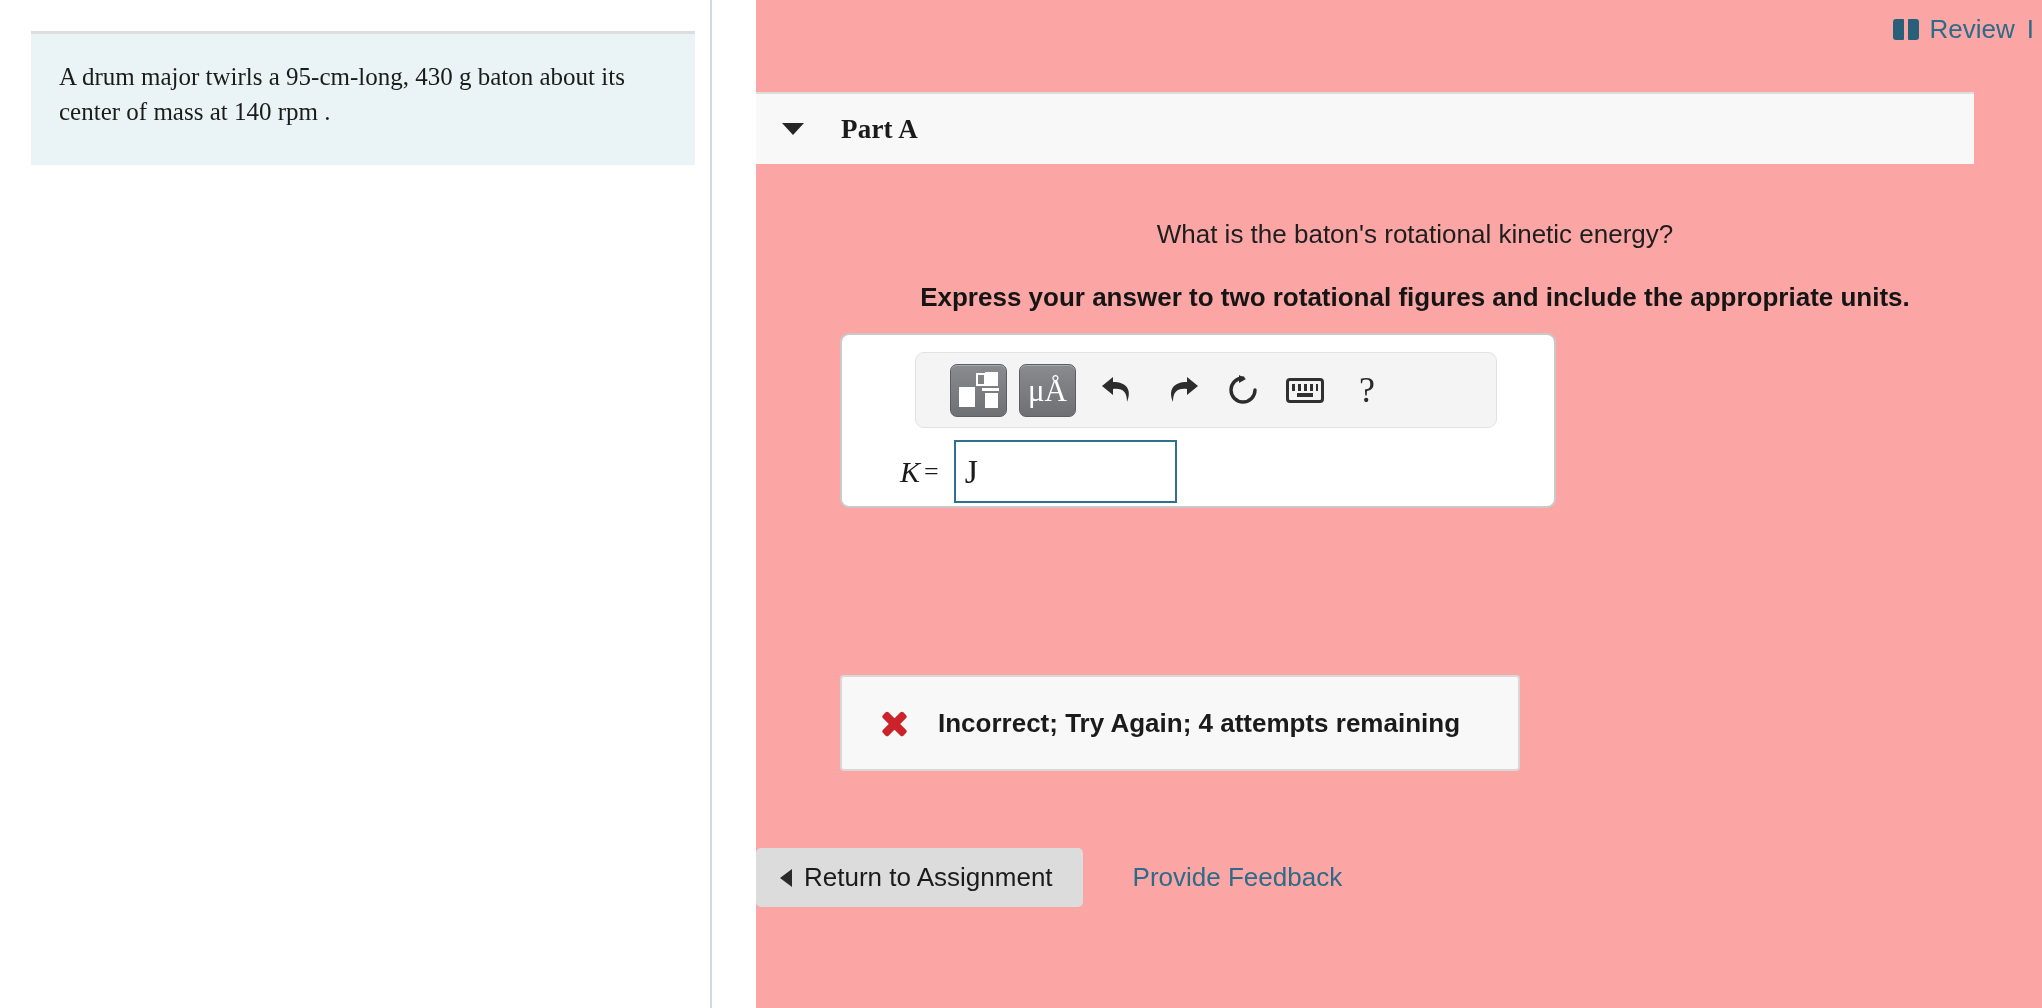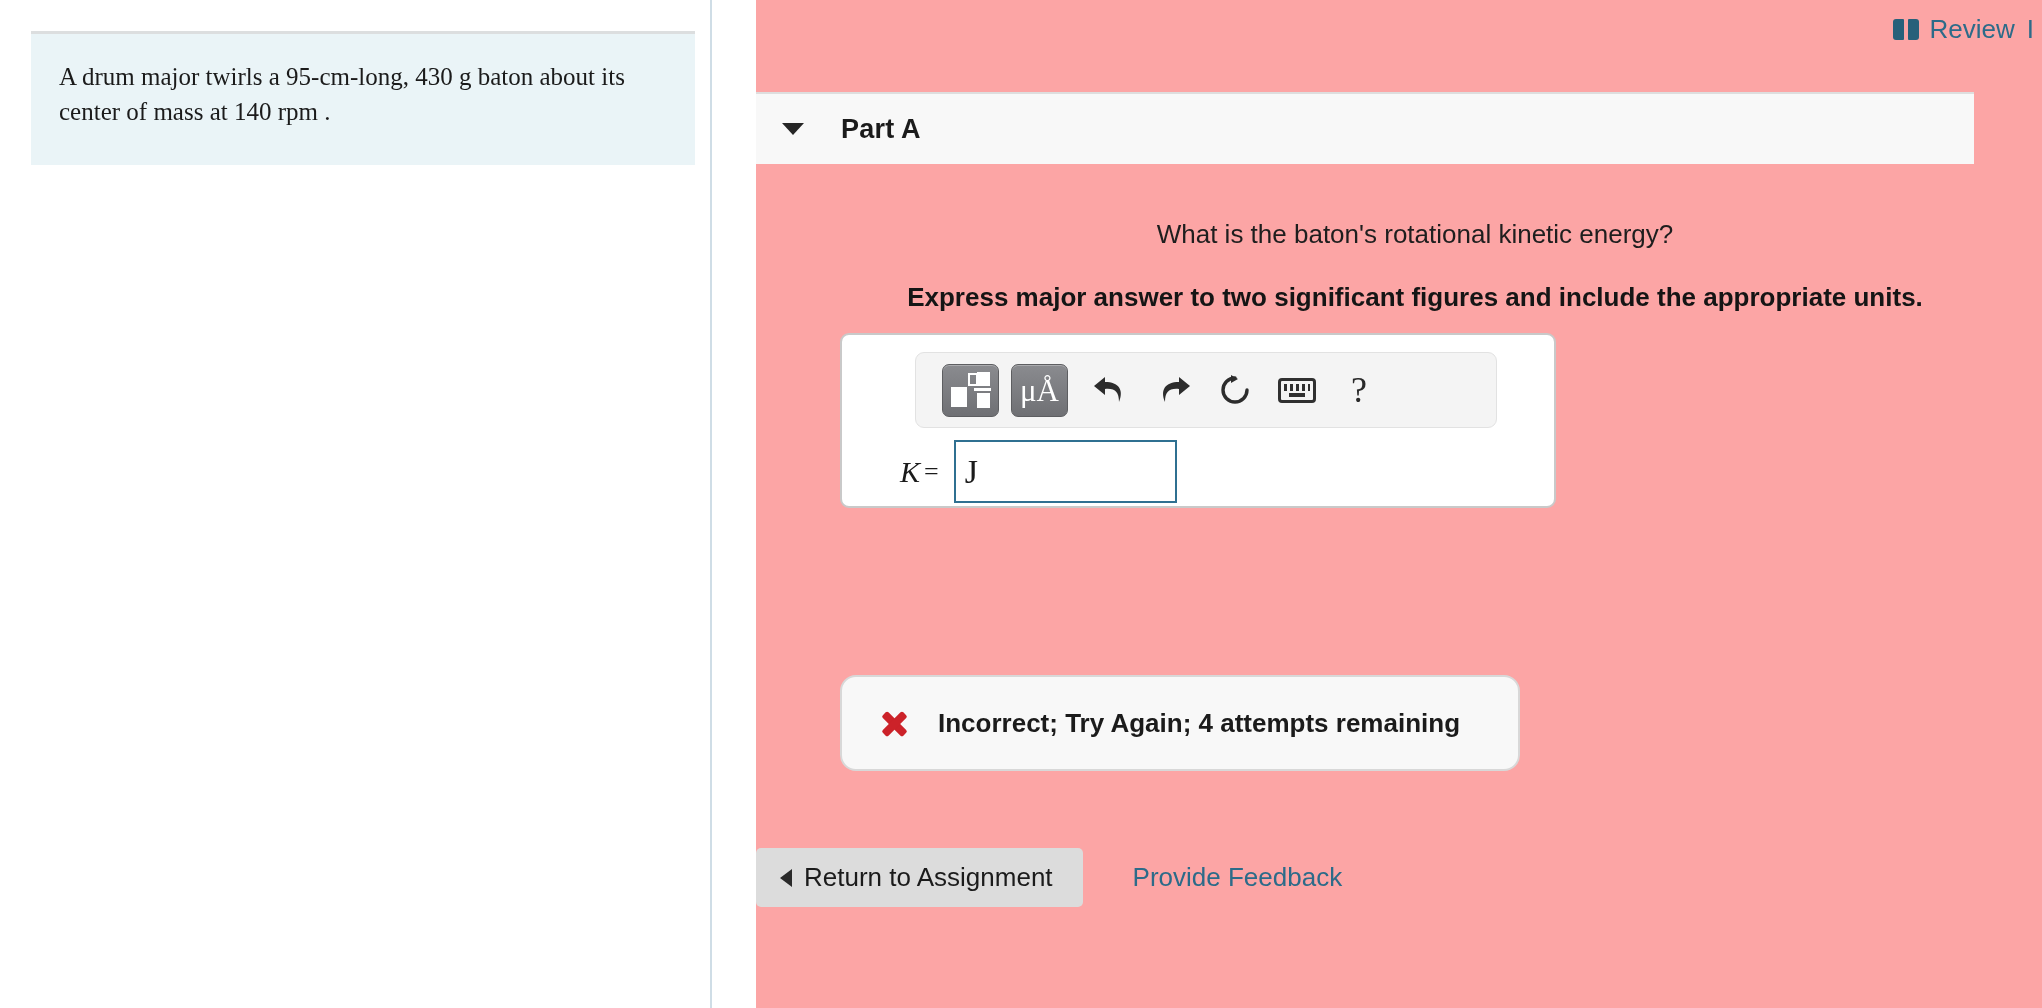--- a/index.html
+++ b/index.html
@@ -58,20 +58,21 @@
     background: #28607a; border-radius: 1px 3px 3px 1px;
   }
   .book-icon .pg.l { left: 0; border-radius: 3px 1px 1px 3px; }
   .book-icon .pg.r { right: 0; }
   .review-link { color: #2c6b89; text-decoration: none; cursor: pointer; }
   .review-sep { color: #2c6b89; padding: 0 2px; }
 
   .part-panel {
     position: absolute; left: 0px; top: 92px;
     width: 1218px;
+    font-family: Liberation Serif, serif;
   }
   .part-header {
     background: #f8f8f8;
     border-top: 2px solid #dedede;
     height: 72px;
     display: flex; align-items: center;
     padding-left: 26px;
   }
   .caret {
     width: 0; height: 0;
@@ -95,21 +96,21 @@
     border-radius: 9px;
     background: #fff;
   }
   .mathbar {
     position: absolute; left: 73px; top: 17px;
     width: 582px; height: 76px;
     background: #f4f4f4;
     border: 1px solid #e2e2e2;
     border-radius: 9px;
     display: flex; align-items: center;
-    padding: 0 26px;
+    padding: 0 34px;
   }
   .tb-btn {
     width: 57px; height: 53px;
     border-radius: 7px;
     background: linear-gradient(#8a8b8f, #6f7074);
     border: 1px solid #5d5e61;
     display: flex; align-items: center; justify-content: center;
     cursor: pointer; margin-right: 12px;
     box-shadow: inset 0 1px 0 rgba(255,255,255,.28);
   }
@@ -170,21 +171,21 @@
     font-family: "Liberation Sans", sans-serif;
   }
   .link-btn.first { margin-left: 40px; }
 
   
   .feedback {
     position: absolute; left: 84px; top: 675px;
     width: 680px; height: 96px;
     background: #f8f8f8;
     border: 2px solid #d8d8d8;
-    border-radius: 16px;
+    border-radius: 4px;
     display: flex; align-items: center;
     padding-left: 36px;
   }
   .x-icon { position: relative; width: 32px; height: 32px; margin-right: 28px; flex: none; }
   .x-icon i { position: absolute; left: 2px; top: 13px; width: 29px; height: 8px; background: #cc2229; border-radius: 2px; display:block; }
   .x-icon i:first-child { transform: rotate(45deg); }
   .x-icon i:last-child { transform: rotate(-45deg); }
   .fb-text { font-size: 26px; font-weight: bold; color: #1b1b1b; }
 
   
@@ -234,21 +235,21 @@
 
     <div class="part-panel">
       <div class="part-header">
         <span class="caret"></span>
         <span class="part-title">Part A</span>
       </div>
     </div>
 
     <div class="q-body">
       <div class="q-text">What is the baton's rotational kinetic energy?</div>
-      <div class="q-instruction">Express major answer to two significant figures and include the appropriate units.</div>
+      <div class="q-instruction">Express your answer to two rotational figures and include the appropriate units.</div>
     </div>
 
     <div class="answer-box">
 
       <div class="mathbar">
         <div class="tb-btn">
           <span class="tpl-icon">
             <i class="big"></i>
               <i class="sup"></i>
               <i class="num"></i>

